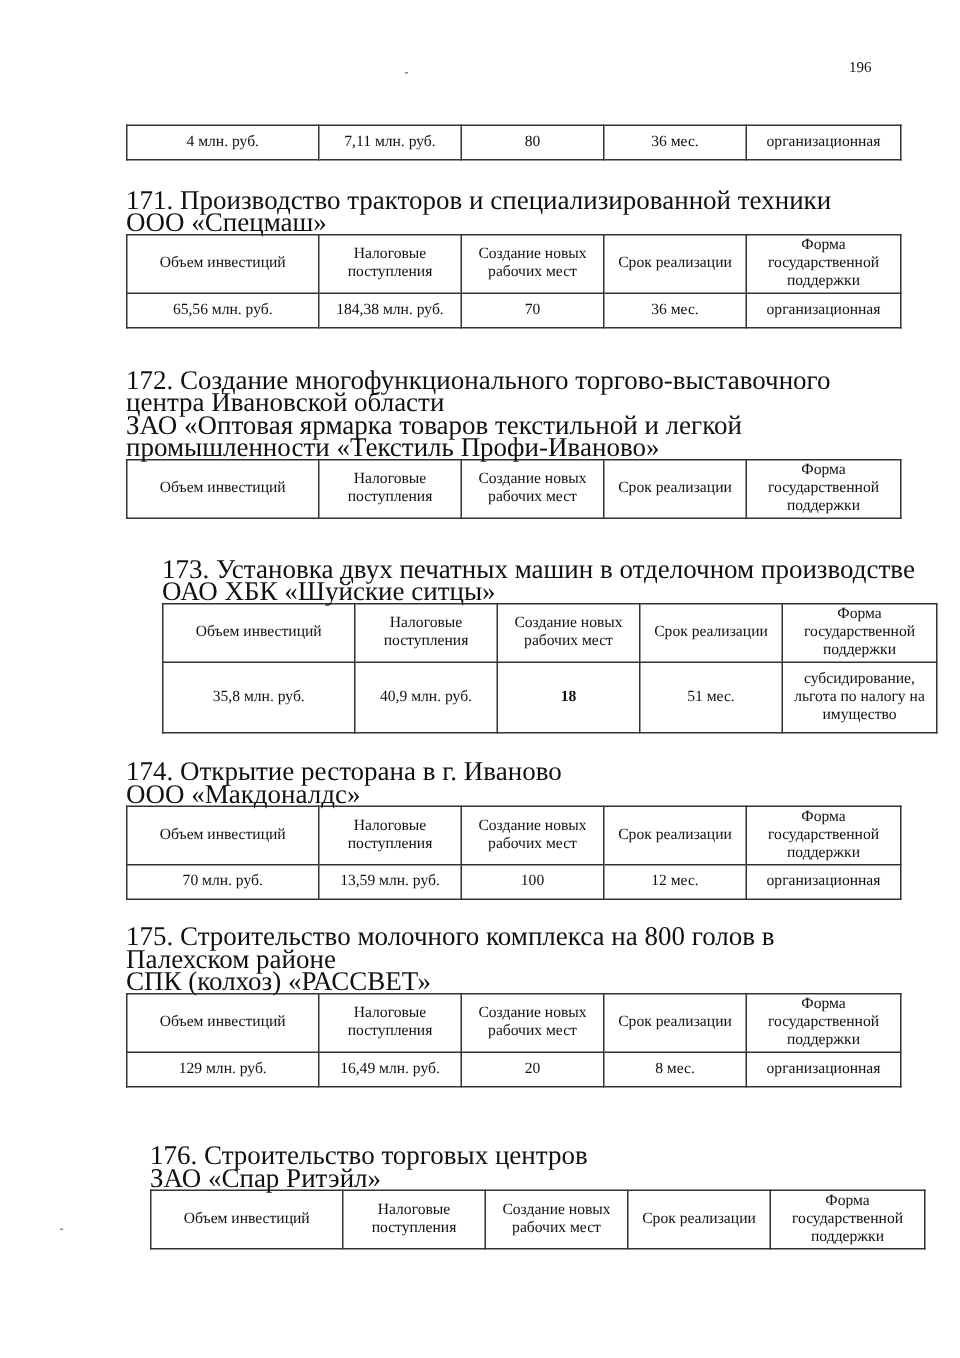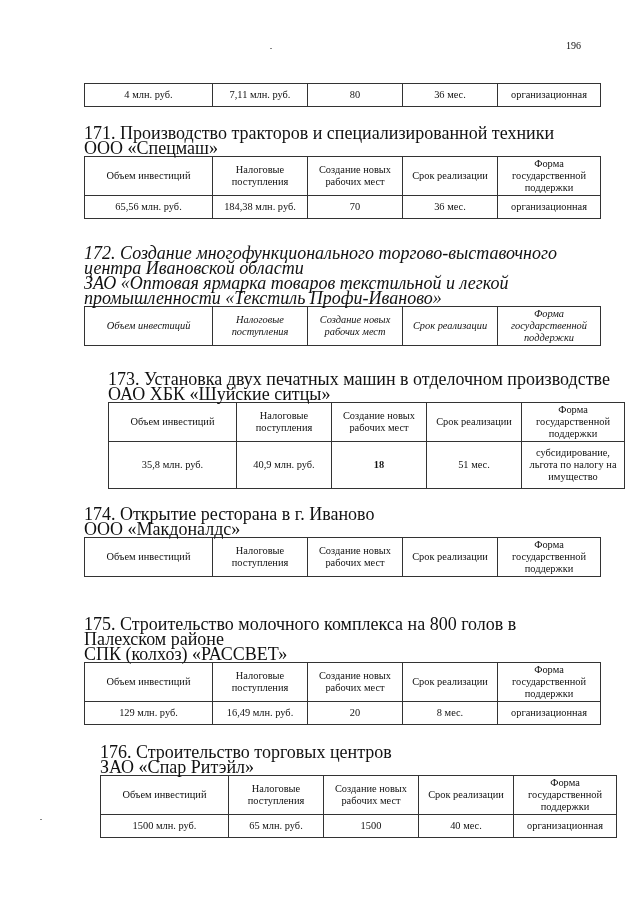--- a/index.html
+++ b/index.html
@@ -83,21 +83,21 @@
       <td>65,56 млн. руб.</td>
       <td>184,38 млн. руб.</td>
       <td>70</td>
       <td>36 мес.</td>
       <td>организационная</td>
     </tr>
   </tbody>
     </table>
 </div>
 
-<div class="section" style="top:246px;font-style:italic;">
+<div class="section" style="top:246px;">
   <p class="heading">172.   Создание многофункционального торгово-выставочного центра Ивановской области</p>
   <p class="heading">ЗАО «Оптовая ярмарка товаров текстильной и легкой промышленности «Текстиль Профи-Иваново»</p>
   <table class="t">
     <colgroup>
         <col class="c1">
         <col class="c2">
         <col class="c3">
         <col class="c4">
         <col class="c5">
       </colgroup>
@@ -155,20 +155,27 @@
         <col class="c5">
       </colgroup>
     <tbody>
         <tr class="hdr">
       <td>Объем инвестиций</td>
       <td>Налоговые поступления</td>
       <td>Создание новых рабочих мест</td>
       <td>Срок реализации</td>
       <td>Форма государственной поддержки</td>
     </tr>
+    <tr class="row">
+      <td>70 млн. руб.</td>
+      <td>13,59 млн. руб.</td>
+      <td>100</td>
+      <td>12 мес.</td>
+      <td>организационная</td>
+    </tr>
   </tbody>
     </table>
 </div>
 
 <div class="section" style="top:617px;">
   <p class="heading">175.   Строительство молочного комплекса на 800 голов в Палехском районе</p>
   <p class="heading">СПК (колхоз) «РАССВЕТ»</p>
   <table class="t">
     <colgroup>
         <col class="c1">
@@ -189,41 +196,34 @@
       <td>129 млн. руб.</td>
       <td>16,49 млн. руб.</td>
       <td>20</td>
       <td>8 мес.</td>
       <td>организационная</td>
     </tr>
   </tbody>
     </table>
 </div>
 
-<div class="section" style="top:745px;padding-left:16px;">
+<div class="section" style="top:763px;padding-left:16px;">
   <p class="heading">176.   Строительство торговых центров</p>
   <p class="heading">ЗАО «Спар Ритэйл»</p>
   <table class="t">
     <colgroup>
         <col class="c1">
         <col class="c2">
         <col class="c3">
         <col class="c4">
         <col class="c5">
       </colgroup>
     <tbody>
         <tr class="hdr">
       <td>Объем инвестиций</td>
       <td>Налоговые поступления</td>
       <td>Создание новых рабочих мест</td>
       <td>Срок реализации</td>
       <td>Форма государственной поддержки</td>
     </tr>
-    <tr class="row">
-      <td>1500 млн. руб.</td>
-      <td>65 млн. руб.</td>
-      <td>1500</td>
-      <td>40 мес.</td>
-      <td>организационная</td>
-    </tr>
   </tbody>
     </table>
 </div>
 
 </body></html>

